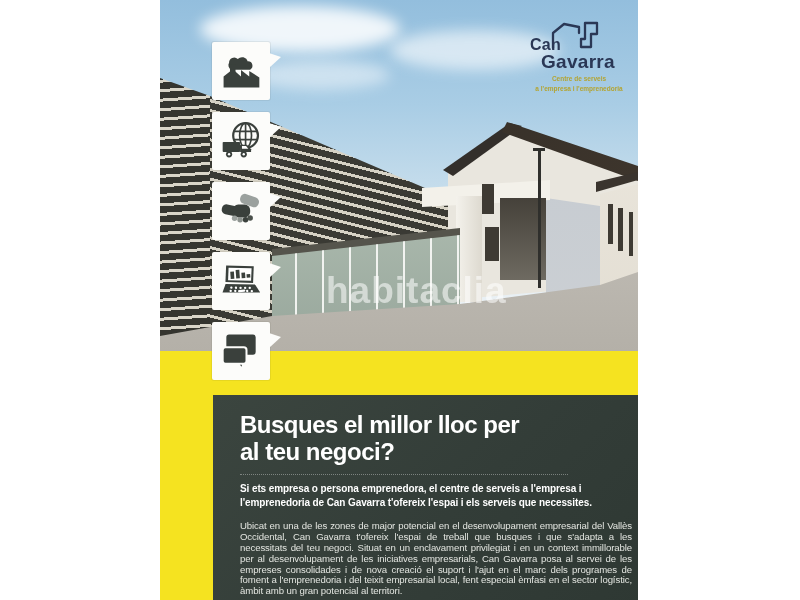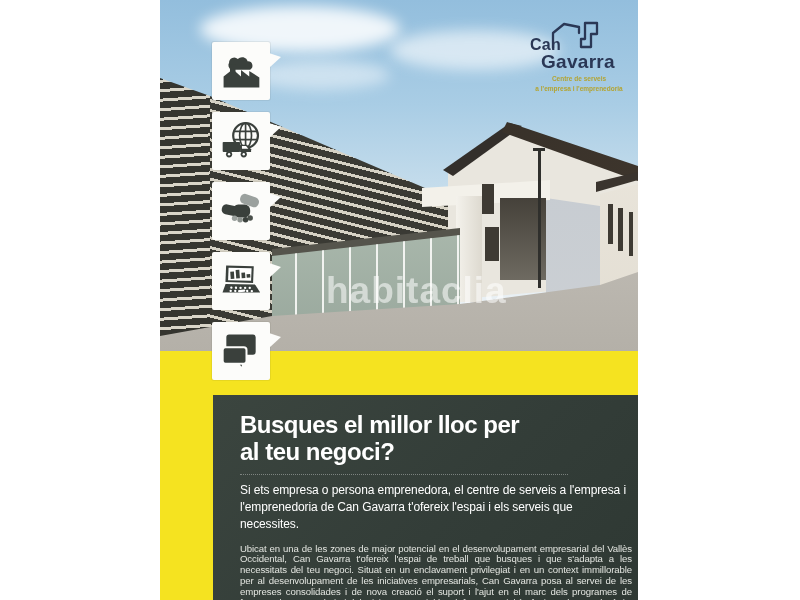--- a/index.html
+++ b/index.html
@@ -84,21 +84,21 @@
   .t1{top:42px;} .t2{top:112px;} .t3{top:182px;} .t4{top:252px;} .t5{top:322px;}
   .glyph{width:44px;height:44px;}
 
   
   .panel{position:absolute;left:53px;top:395px;width:441px;height:205px;
     background:linear-gradient(135deg,#3b453f 0%,var(--panel) 55%,#2e3833 100%);
     box-sizing:border-box;padding:16px 22px 0 27px;}
   .headline{color:#ffffff;font-weight:700;font-size:24px;line-height:1.13;
     letter-spacing:-.5px;white-space:pre-line;margin:0;}
   .rule{margin-top:9px;border-top:1px dotted rgba(255,255,255,.35);width:328px;}
-  .subtitle{margin-top:7px;color:#ffffff;font-weight:400;font-size:12px;line-height:1.4;
+  .subtitle{margin-top:7px;color:#ffffff;font-weight:700;font-size:10px;line-height:1.4;
     letter-spacing:-.1px;white-space:pre-line;}
   .bodytext{margin-top:11px;color:#e3e5e0;font-size:9.6px;line-height:1.13;
     text-align:justify;letter-spacing:-.1px;}
 </style>
 </head>
 <body>
 
 <div class="canvas">
   <div class="flyer">
 

